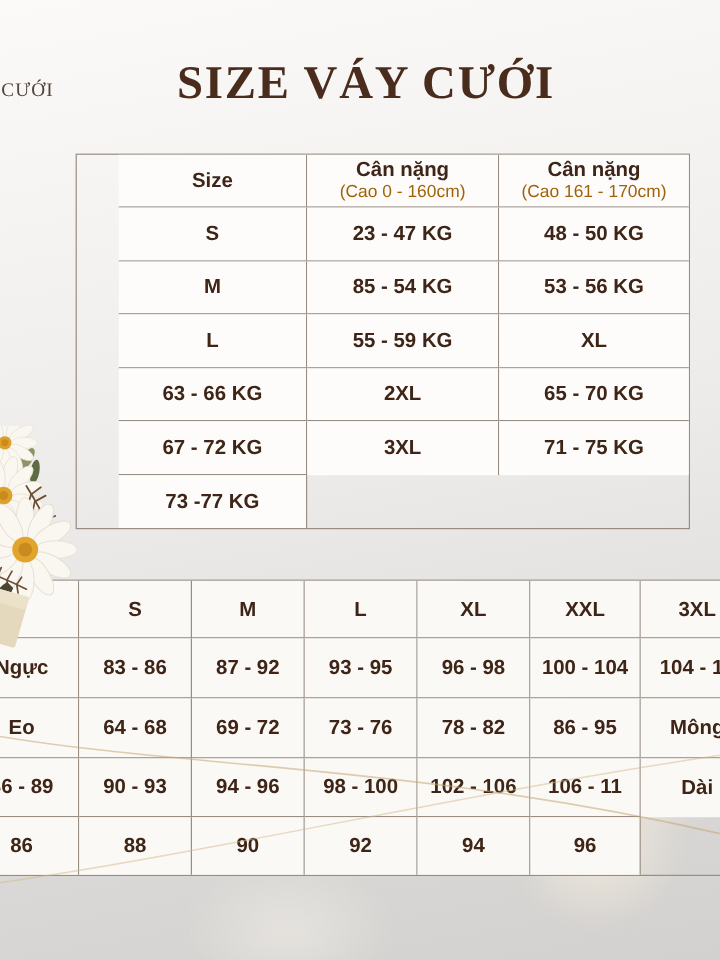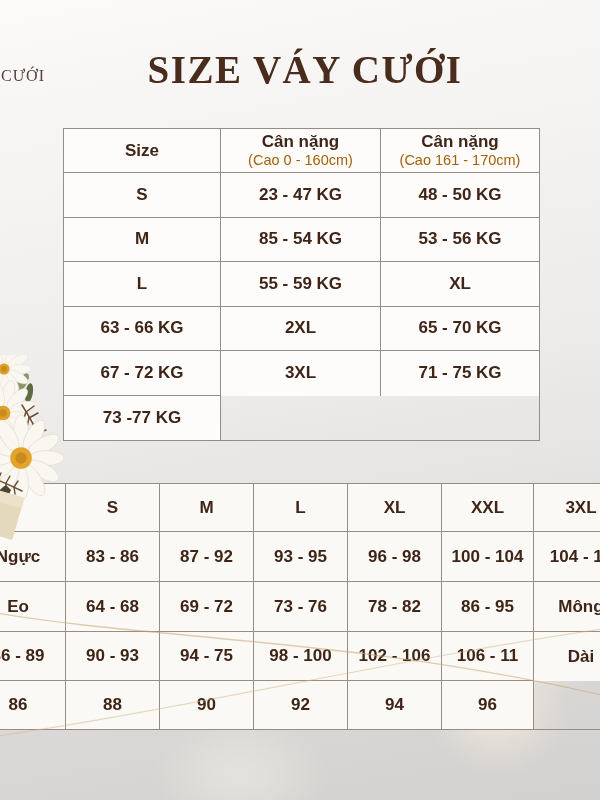--- a/index.html
+++ b/index.html
@@ -26,20 +26,21 @@
     position:absolute; left:0; top:47px; width:610px; z-index:2;
     text-align:center; font-family:"Liberation Serif","DejaVu Serif",serif;
     font-size:39px; font-weight:600; letter-spacing:1.5px; color:#4a2c1d;
   }
 
   .t1 {
     position:absolute; left:63px; top:128px; z-index:1;
     display:grid; grid-template-columns:157px 160px 158px;
     grid-template-rows:44px repeat(6,44.5px);
     border:1px solid #978d83;
+    padding-left:35px;
   }
   .t1 .c {
     background:#fdfcfb; border-right:1px solid #978d83; border-bottom:1px solid #978d83;
     display:flex; flex-direction:column; align-items:center; justify-content:center;
     color:#3e2517; font-weight:700; font-size:17px; line-height:1.15;
   }
   .t1 .c:nth-child(3n){ border-right:none; }
   .t1 .c:nth-last-child(-n+3){ border-bottom:none; }
   .hs { font-weight:400; font-size:14.5px; color:#a16207; margin-top:1px; }
 
@@ -124,21 +125,21 @@
   <div class="c">Eo</div>
   <div class="c">64 - 68</div>
   <div class="c">69 - 72</div>
   <div class="c">73 - 76</div>
   <div class="c">78 - 82</div>
   <div class="c">86 - 95</div>
 
   <div class="c">Mông</div>
   <div class="c">86 - 89</div>
   <div class="c">90 - 93</div>
-  <div class="c">94 - 75</div>
+  <div class="c">94 - 96</div>
   <div class="c">98 - 100</div>
   <div class="c">102 - 106</div>
   <div class="c">106 - 11</div>
 
   <div class="c">Dài</div>
   <div class="c">86</div>
   <div class="c">88</div>
   <div class="c">90</div>
   <div class="c">92</div>
   <div class="c">94</div>

